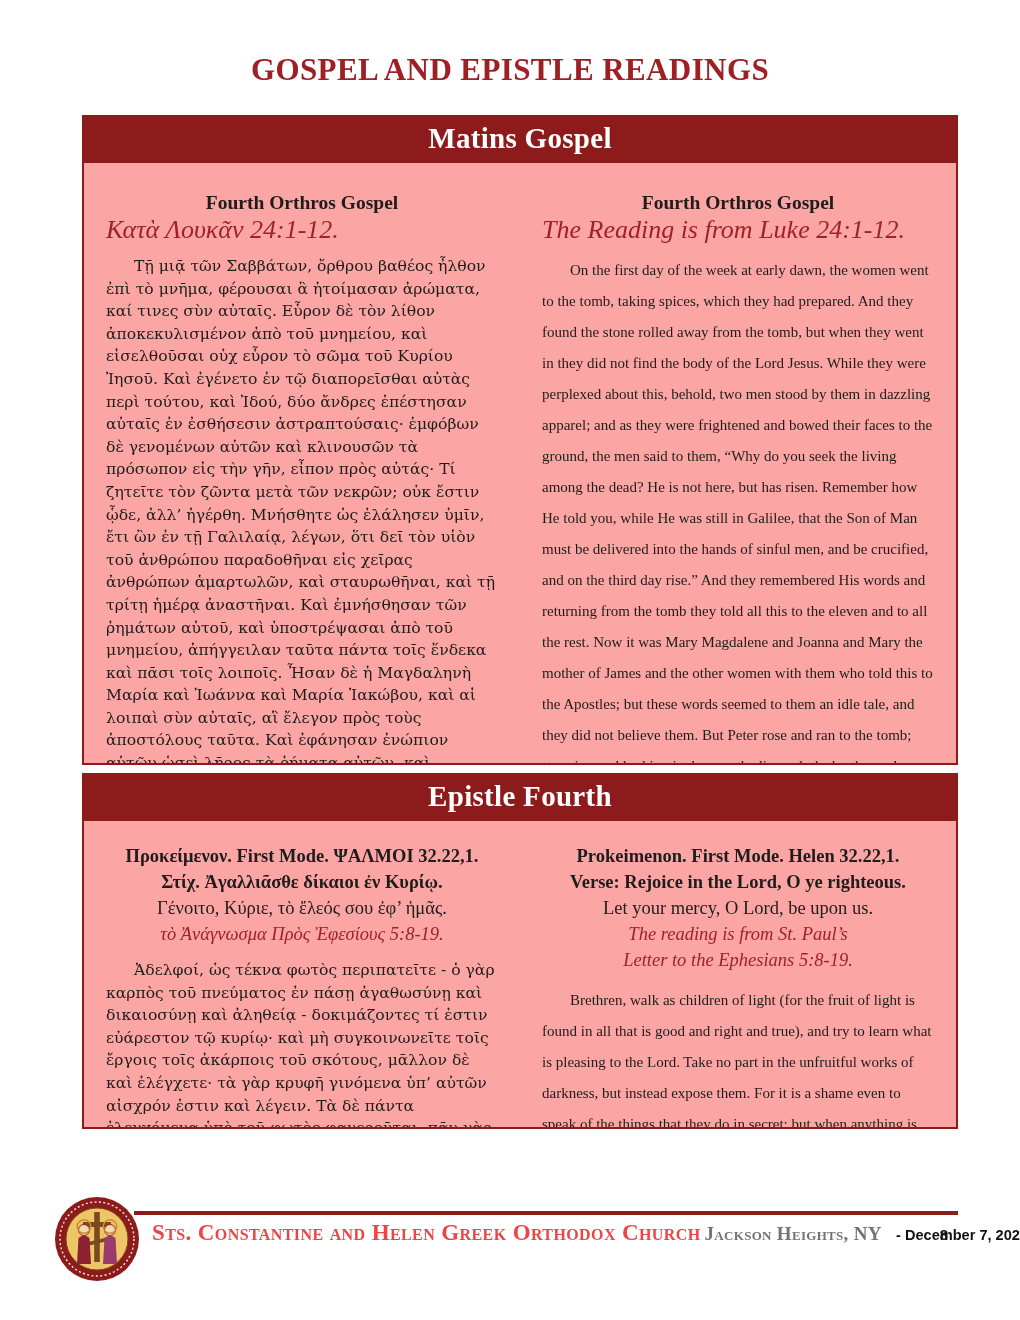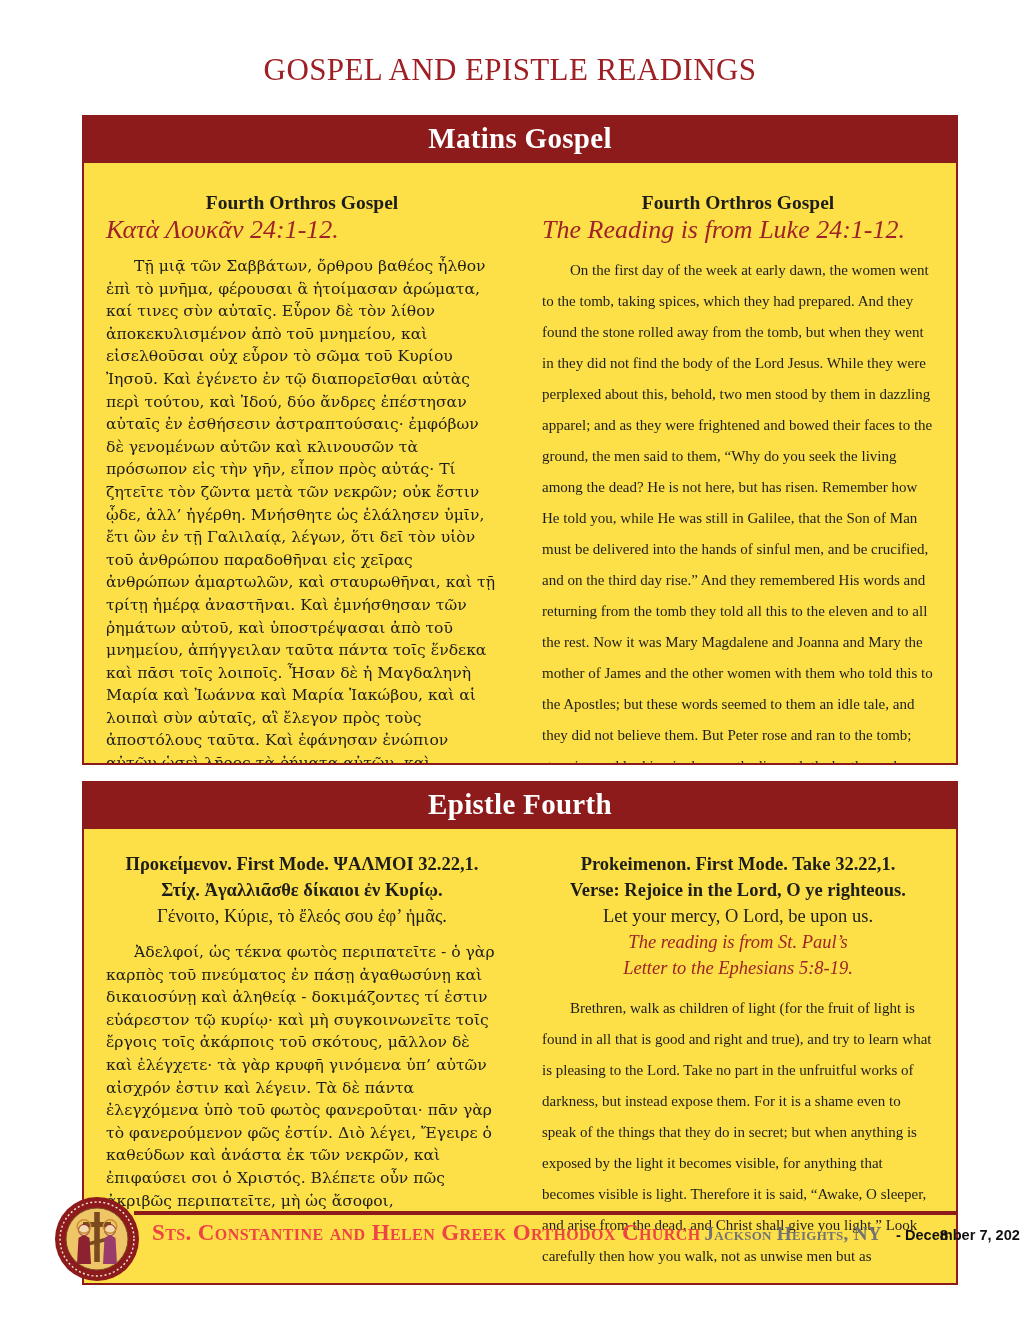--- a/index.html
+++ b/index.html
@@ -10,47 +10,47 @@
     height: 1320px;
     background: #ffffff;
     font-family: "Liberation Serif", "DejaVu Serif", serif;
     color: #1d1d1b;
     overflow: hidden;
   }
   .doc-title {
     padding-top: 52px;
     text-align: center;
     font-size: 31px;
-    font-weight: normal;
+    font-weight: bold;
     letter-spacing: 0.4px;
     color: #9e2024;
   }
-  .section { margin: 16px 62px; padding-left: 20px; }
+  .section { margin: 8px 62px; padding-left: 20px; }
   .section-matins { margin-top: 27px; }
   .banner {
     background: #8e1b1b;
     color: #ffffff;
     text-align: center;
     height: 48px;
     line-height: 47px;
     font-size: 29px;
     font-weight: bold;
     letter-spacing: 0.3px;
   }
   .content {
     border: 2px solid #8e1b1b;
     border-top: none;
-    background: #fde047;
+    background: #fca5a5;
     display: flex;
     gap: 44px;
     padding: 26px 22px 0 22px;
     overflow: hidden;
   }
   .content-matins { height: 602px; }
-  .content-epistle { height: 456px; padding-top: 22px; }
+  .content-epistle { height: 308px; padding-top: 22px; }
   .col { flex: 1 1 0; min-width: 0; }
   .col-heading {
     text-align: center;
     font-size: 19.5px;
     font-weight: bold;
     line-height: 27px;
   }
   .col-subheading {
     text-align: left;
     font-size: 26px;
@@ -154,24 +154,25 @@
     </div>
   </div>
 
   <div class="section">
     <div class="banner">Epistle Fourth</div>
     <div class="content content-epistle">
       <div class="col">
         <div class="hdr-line hdr-bold">Προκείμενον. First Mode. ΨΑΛΜΟΙ 32.22,1.</div>
         <div class="hdr-line hdr-bold">Στίχ. Ἀγαλλιᾶσθε δίκαιοι ἐν Κυρίῳ.</div>
         <div class="hdr-line">Γένοιτο, Κύριε, τὸ ἔλεός σου ἐφ’ ἡμᾶς.</div>
+        <div class="hdr-line hdr-red">τὸ Ἀνάγνωσμα Πρὸς Ἐφεσίους 5:8-19.</div>
         <p class="body-text greek-text">Ἀδελφοί, ὡς τέκνα φωτὸς περιπατεῖτε - ὁ γὰρ καρπὸς τοῦ πνεύματος ἐν πάσῃ ἀγαθωσύνῃ καὶ δικαιοσύνῃ καὶ ἀληθείᾳ - δοκιμάζοντες τί ἐστιν εὐάρεστον τῷ κυρίῳ· καὶ μὴ συγκοινωνεῖτε τοῖς ἔργοις τοῖς ἀκάρποις τοῦ σκότους, μᾶλλον δὲ καὶ ἐλέγχετε· τὰ γὰρ κρυφῆ γινόμενα ὑπ’ αὐτῶν αἰσχρόν ἐστιν καὶ λέγειν. Τὰ δὲ πάντα ἐλεγχόμενα ὑπὸ τοῦ φωτὸς φανεροῦται· πᾶν γὰρ τὸ φανερούμενον φῶς ἐστίν. Διὸ λέγει, Ἔγειρε ὁ καθεύδων καὶ ἀνάστα ἐκ τῶν νεκρῶν, καὶ ἐπιφαύσει σοι ὁ Χριστός. Βλέπετε οὖν πῶς ἀκριβῶς περιπατεῖτε, μὴ ὡς ἄσοφοι,</p>
       </div>
       <div class="col">
-        <div class="hdr-line hdr-bold">Prokeimenon. First Mode. Take 32.22,1.</div>
+        <div class="hdr-line hdr-bold">Prokeimenon. First Mode. Helen 32.22,1.</div>
         <div class="hdr-line hdr-bold">Verse: Rejoice in the Lord, O ye righteous.</div>
         <div class="hdr-line">Let your mercy, O Lord, be upon us.</div>
         <div class="hdr-line hdr-red">The reading is from St. Paul’s</div>
         <div class="hdr-line hdr-red">Letter to the Ephesians 5:8-19.</div>
         <p class="body-text">Brethren, walk as children of light (for the fruit of light is found in all that is good and right and true), and try to learn what is pleasing to the Lord. Take no part in the unfruitful works of darkness, but instead expose them. For it is a shame even to speak of the things that they do in secret; but when anything is exposed by the light it becomes visible, for anything that becomes visible is light. Therefore it is said, “Awake, O sleeper, and arise from the dead, and Christ shall give you light.” Look carefully then how you walk, not as unwise men but as</p>
       </div>
     </div>
   </div>
 
   <div class="footer">

